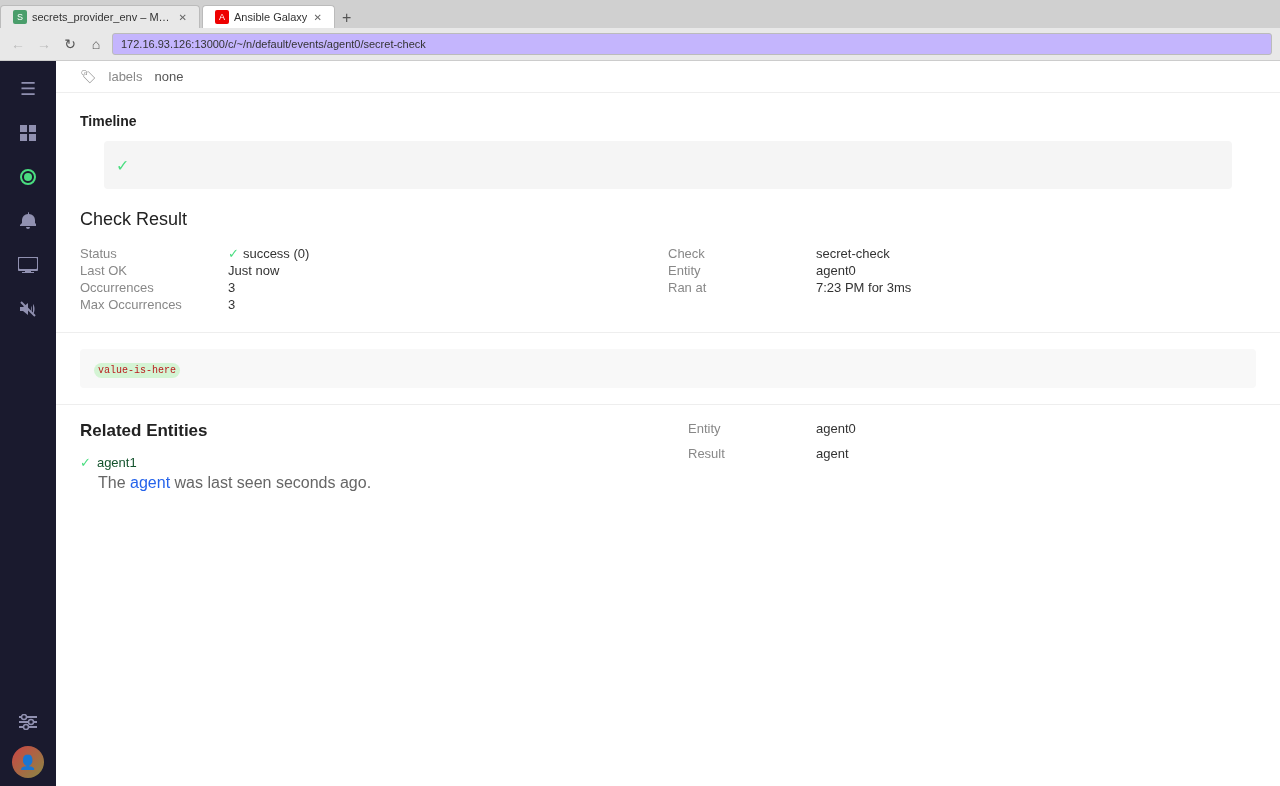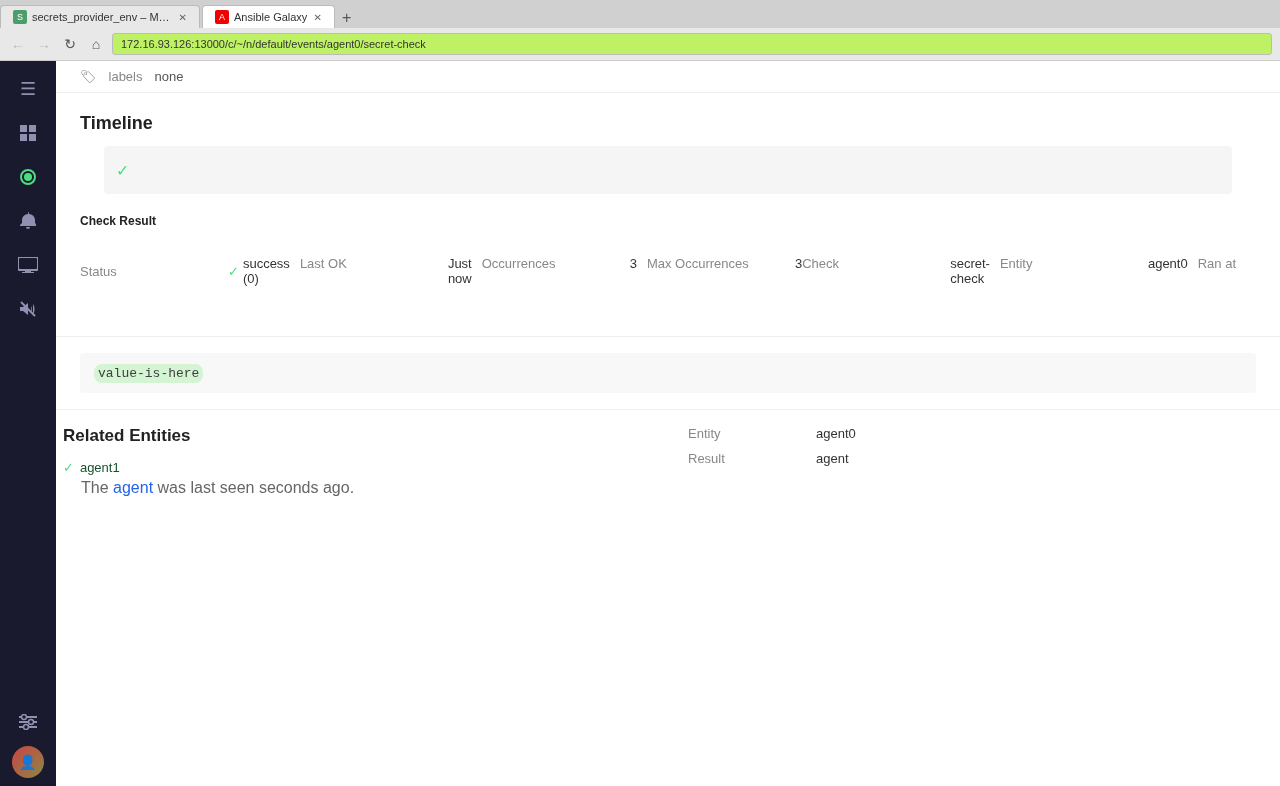--- a/index.html
+++ b/index.html
@@ -9,21 +9,21 @@
     .browser-chrome { background: #e8e8e8; border-bottom: 1px solid #ccc; flex-shrink: 0; }
     .browser-tabs { display: flex; align-items: flex-end; padding: 4px 0 0 0; background: #d0d0d0; height: 28px; }
     .browser-tab { display: flex; align-items: center; padding: 4px 12px; background: #e8e8e8; border: 1px solid #bbb; border-bottom: none; border-radius: 4px 4px 0 0; font-size: 11px; color: #333; max-width: 200px; margin-right: 2px; cursor: pointer; }
     .browser-tab.active { background: #fff; }
     .browser-tab .tab-text { overflow: hidden; text-overflow: ellipsis; white-space: nowrap; max-width: 160px; }
     .browser-tab .tab-close { margin-left: 6px; color: #666; font-size: 10px; cursor: pointer; flex-shrink: 0; }
     .browser-tab .favicon { width: 14px; height: 14px; margin-right: 5px; flex-shrink: 0; background: #4a9e6b; border-radius: 2px; }
     .browser-toolbar { display: flex; align-items: center; padding: 4px 8px; gap: 6px; background: #e8e8e8; height: 32px; }
     .nav-btn { width: 20px; height: 20px; border: none; background: none; cursor: pointer; color: #555; font-size: 14px; display: flex; align-items: center; justify-content: center; }
     .nav-btn.disabled { color: #bbb; cursor: default; }
-    .address-bar { flex: 1; height: 22px; border: 1px solid #bbb; border-radius: 3px; padding: 0 8px; font-size: 11px; background: #bef264; color: #333; }
+    .address-bar { flex: 1; height: 22px; border: 1px solid #bbb; border-radius: 3px; padding: 0 8px; font-size: 11px; background: #c4b5fd; color: #333; }
     .new-tab-btn { width: 20px; height: 20px; border: none; background: none; cursor: pointer; color: #555; font-size: 16px; }
 
     
     .app { display: flex; flex: 1; overflow: hidden; }
 
     
     .sidebar { width: 56px; background: #1a1a2e; display: flex; flex-direction: column; align-items: center; padding: 8px 0; gap: 4px; flex-shrink: 0; }
     .sidebar-icon { width: 40px; height: 40px; display: flex; align-items: center; justify-content: center; color: #9090b0; cursor: pointer; border-radius: 4px; font-size: 18px; }
     .sidebar-icon.active { color: #4ade80; }
     .sidebar-spacer { flex: 1; }
@@ -32,42 +32,42 @@
     
     .content { flex: 1; overflow-y: auto; background: #fff; }
 
     
     .labels-bar { display: flex; align-items: center; padding: 8px 24px; border-bottom: 1px solid #eee; gap: 12px; font-size: 13px; color: #666; background: #fff; }
     .labels-bar .label-key { color: #888; }
     .labels-bar .label-val { color: #555; }
 
     
     .timeline-section { padding: 20px 24px 0; }
-    .timeline-title { font-size: 18px; font-weight: 600; color: #222; margin-bottom: 12px; }
+    .timeline-title { font-size: 14px; font-weight: 600; color: #222; margin-bottom: 12px; }
     .timeline-bar { height: 48px; background: #f5f5f5; border-radius: 4px; position: relative; display: flex; align-items: center; padding: 0 12px; margin-bottom: 0; }
 
     
     .check-result-section { padding: 20px 24px; border-bottom: 1px solid #eee; }
-    .check-result-title { font-size: 12px; font-weight: 700; color: #222; margin-bottom: 28px; }
+    .check-result-title { font-size: 18px; font-weight: 400; color: #222; margin-bottom: 16px; }
     .result-grid { display: grid; grid-template-columns: 1fr 1fr; gap: 0; }
-    .result-col { display: flex; gap: 10px; }
+    .result-col { display: flex; flex-direction: column; gap: 2px; }
     .result-row { display: flex; align-items: baseline; gap: 8px; }
     .result-label { font-size: 13px; color: #888; width: 140px; flex-shrink: 0; }
     .result-value { font-size: 13px; color: #333; display: flex; align-items: center; gap: 4px; }
 
     
     .output-box { margin: 16px 24px; background: #f8f8f8; padding: 10px 14px; border-radius: 4px; }
-    .output-text { font-family: 'Courier New', monospace; font-size: 13px; color: #404040; background: #d4f4d4; padding: 2px 4px; border-radius: 8px; display: inline-block; }
+    .output-text { font-family: 'Courier New', monospace; font-size: 10px; color: #b91c1c; background: #d4f4d4; padding: 2px 4px; border-radius: 8px; display: inline-block; }
 
     
     .config-summary { padding: 12px 24px 8px; }
     .config-summary-title { font-size: 11px; font-weight: 600; color: #888; letter-spacing: 1px; text-transform: uppercase; }
 
     
-    .bottom-panels { display: flex; gap: 16px; padding: 0 7px 0; justify-content: space-between; }
+    .bottom-panels { display: flex; gap: 16px; padding: 0 24px 0; justify-content: space-between; }
     .panel { flex: 1; background: #fff; border-radius: 4px; padding: 16px 0; }
     .panel + .panel { margin-left: 24px; }
     .panel-title { font-size: 17px; font-weight: 600; color: #222; margin-bottom: 14px; }
 
     
     .entity-item { display: flex; flex-direction: column; gap: 4px; }
     .entity-name { display: flex; align-items: center; gap: 6px; font-size: 13px; color: #2563eb; }
     .entity-desc { font-size: 16px; color: #666; padding-left: 18px; }
     .entity-desc .keyword { color: #2563eb; }
 

